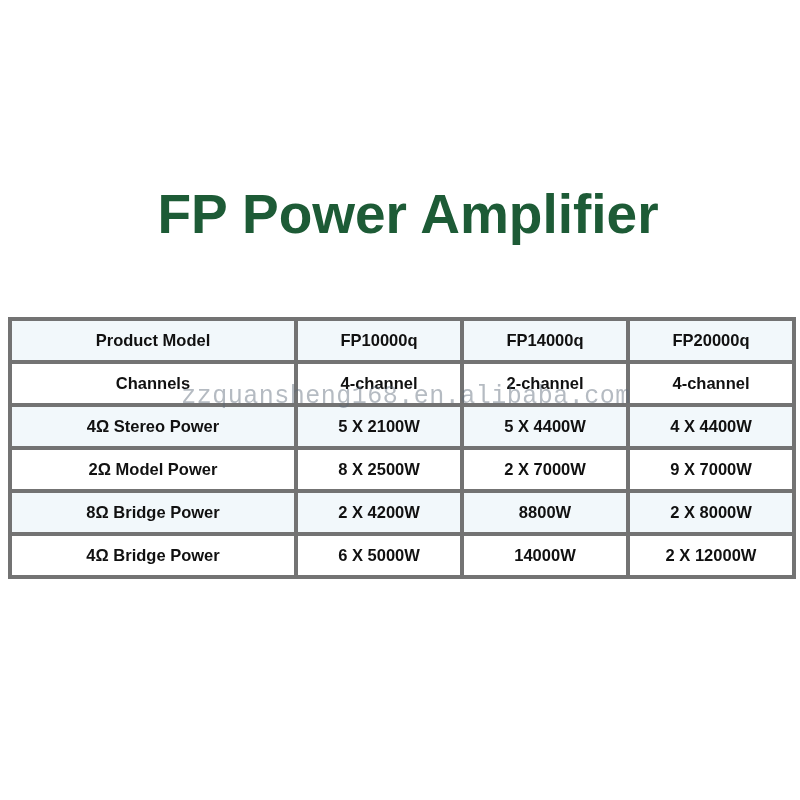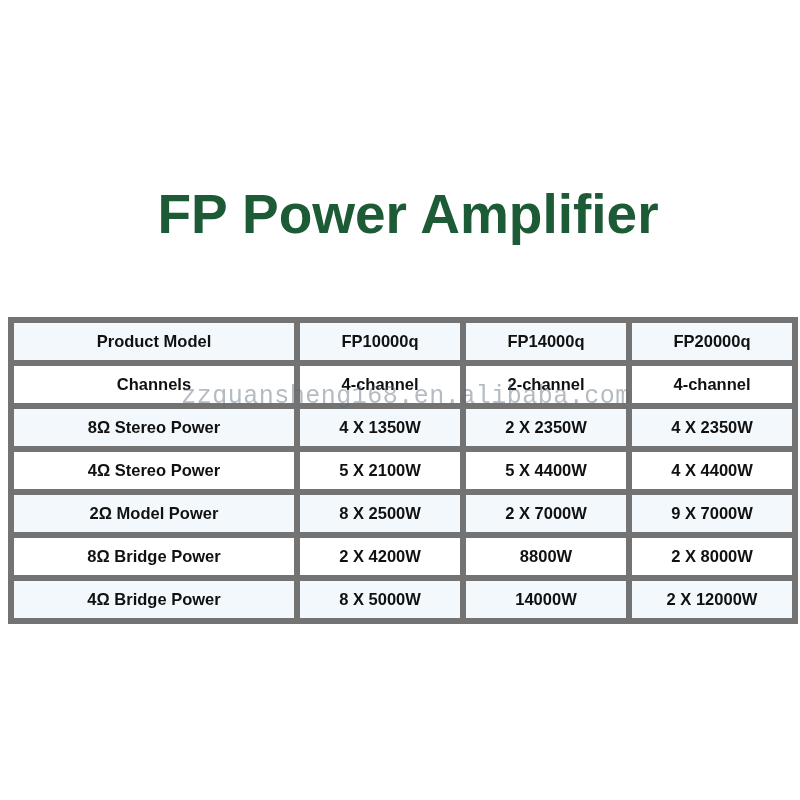--- a/index.html
+++ b/index.html
@@ -38,21 +38,21 @@
     left: 8px;
     top: 317px;
     width: 784px;
   }
   table.spec-table {
     border-collapse: collapse;
     width: 784px;
     table-layout: fixed;
   }
   table.spec-table td {
-    border: 6px solid #737373;
+    border: 4px solid #737373;
     height: 43px;
     text-align: center;
     vertical-align: middle;
     font-size: 16.5px;
     font-weight: bold;
     color: #111111;
     padding: 0 4px;
     box-sizing: border-box;
     background: #ffffff;
   }
@@ -105,46 +105,40 @@
           <td>FP14000q</td>
           <td>FP20000q</td>
         </tr>
         <tr>
           <td>Channels</td>
           <td>4-channel</td>
           <td>2-channel</td>
           <td>4-channel</td>
         </tr>
         <tr>
-          <td>8Ω Stereo Power</td>
-          <td>4 X 1350W</td>
-          <td>2 X 2350W</td>
-          <td>4 X 2350W</td>
-        </tr>
-        <tr>
           <td>4Ω Stereo Power</td>
           <td>5 X 2100W</td>
           <td>5 X 4400W</td>
           <td>4 X 4400W</td>
         </tr>
         <tr>
           <td>2Ω Model Power</td>
           <td>8 X 2500W</td>
           <td>2 X 7000W</td>
           <td>9 X 7000W</td>
         </tr>
         <tr>
           <td>8Ω Bridge Power</td>
           <td>2 X 4200W</td>
           <td>8800W</td>
           <td>2 X 8000W</td>
         </tr>
         <tr>
           <td>4Ω Bridge Power</td>
-          <td>8 X 5000W</td>
+          <td>6 X 5000W</td>
           <td>14000W</td>
           <td>2 X 12000W</td>
         </tr>
       </tbody>
     </table>
   </div>
 
   <div class="watermark">zzquansheng168.en.alibaba.com</div>
 
 </div>

